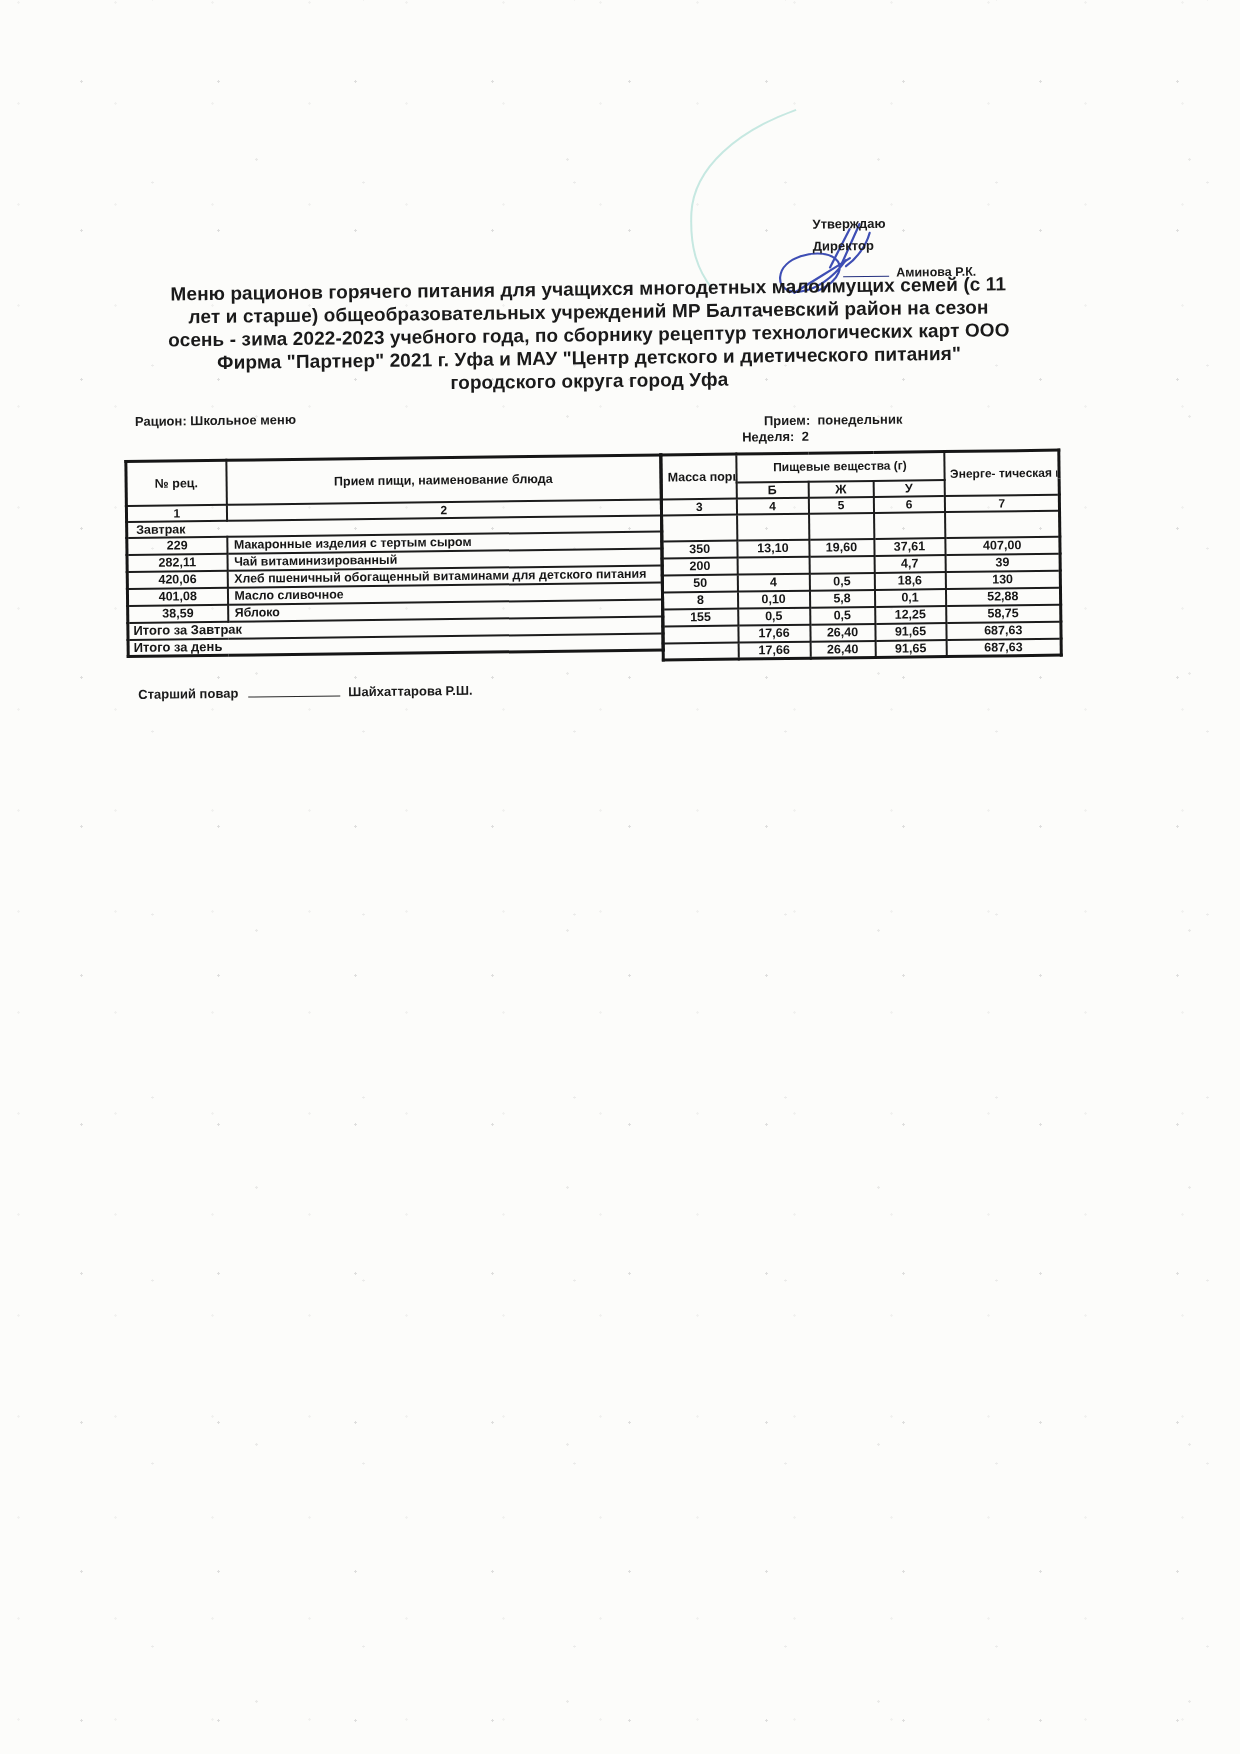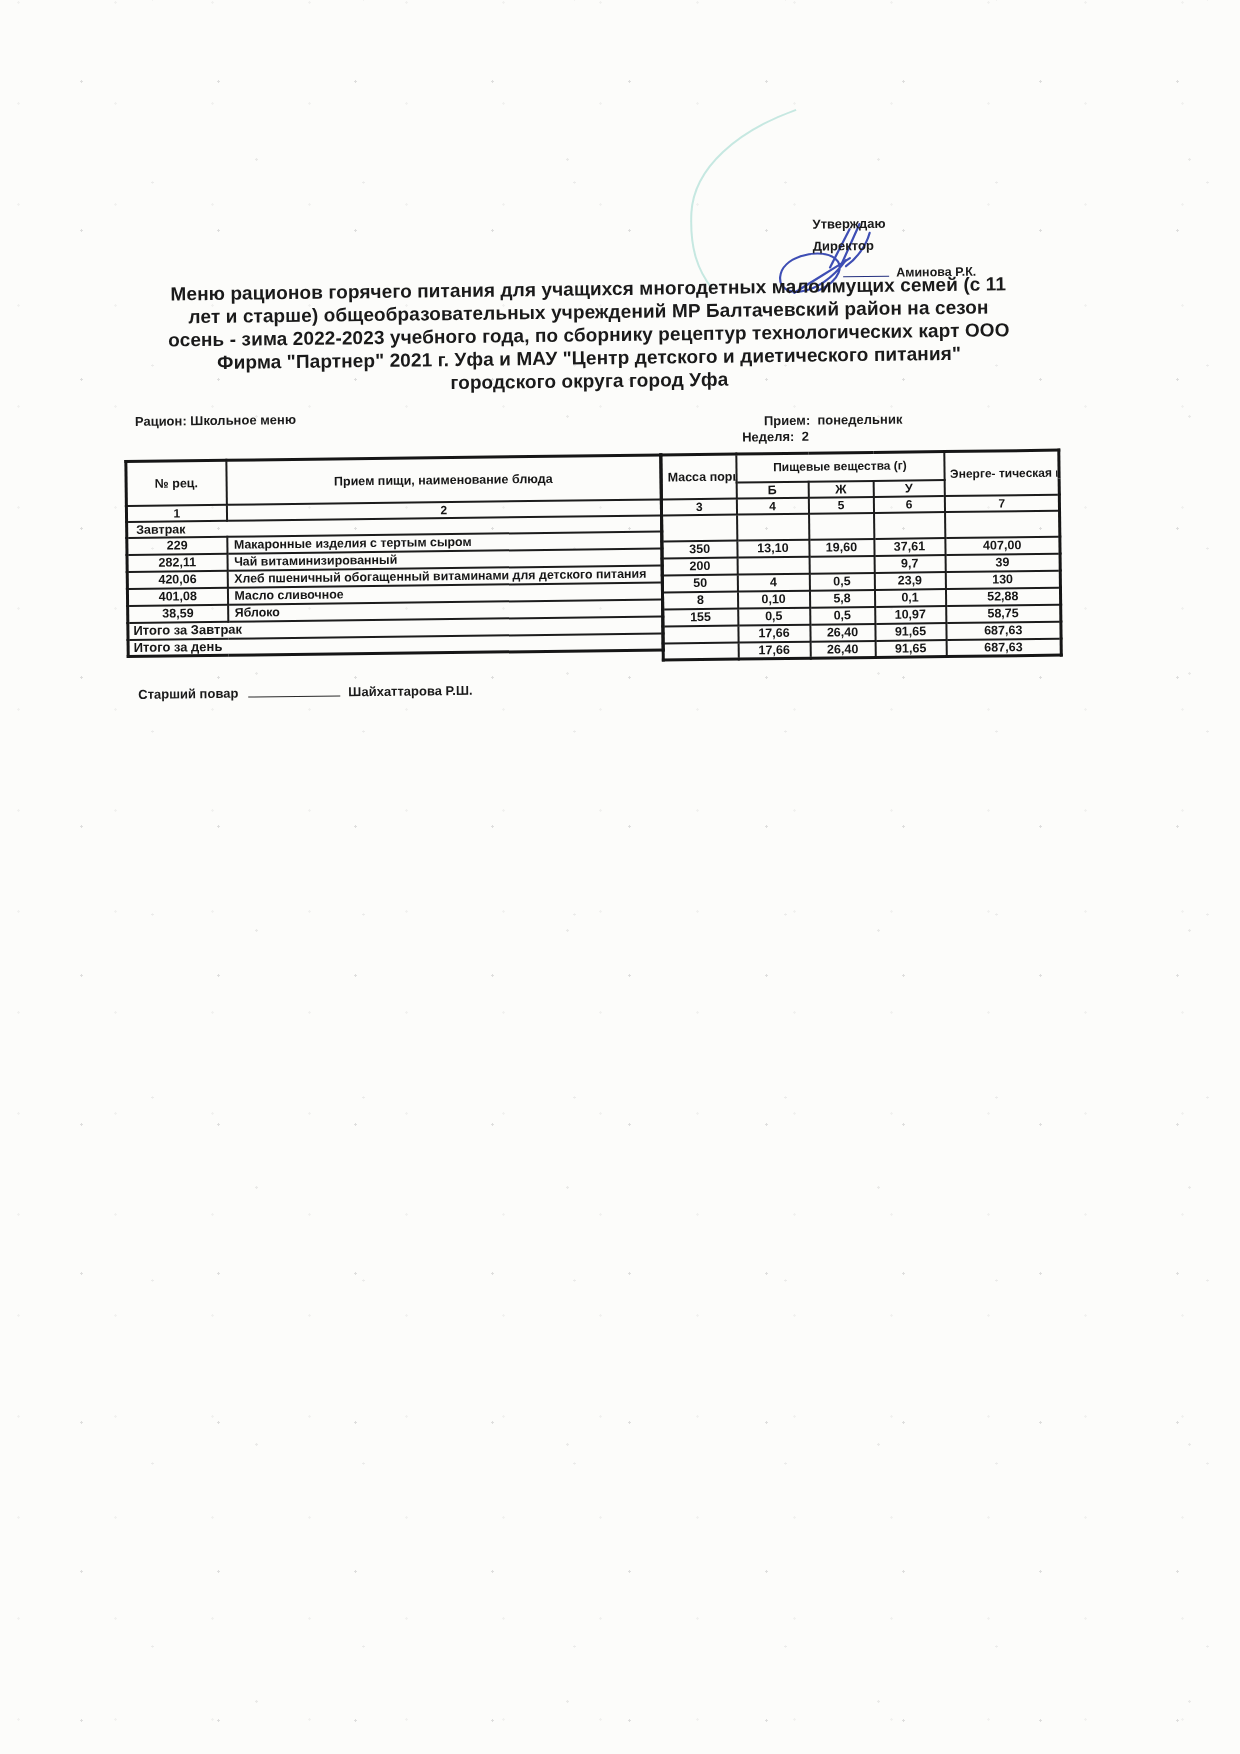--- a/index.html
+++ b/index.html
@@ -194,42 +194,42 @@
         <td>350</td>
         <td>13,10</td>
         <td>19,60</td>
         <td>37,61</td>
         <td>407,00</td>
       </tr>
       <tr class="drow">
         <td>200</td>
         <td></td>
         <td></td>
-        <td>9,7</td>
+        <td>4,7</td>
         <td>39</td>
       </tr>
       <tr class="drow">
         <td>50</td>
         <td>4</td>
         <td>0,5</td>
-        <td>23,9</td>
+        <td>18,6</td>
         <td>130</td>
       </tr>
       <tr class="drow">
         <td>8</td>
         <td>0,10</td>
         <td>5,8</td>
         <td>0,1</td>
         <td>52,88</td>
       </tr>
       <tr class="drow">
         <td>155</td>
         <td>0,5</td>
         <td>0,5</td>
-        <td>10,97</td>
+        <td>12,25</td>
         <td>58,75</td>
       </tr>
       <tr class="trow">
         <td></td>
         <td>17,66</td>
         <td>26,40</td>
         <td>91,65</td>
         <td>687,63</td>
       </tr>
       <tr class="trow">

